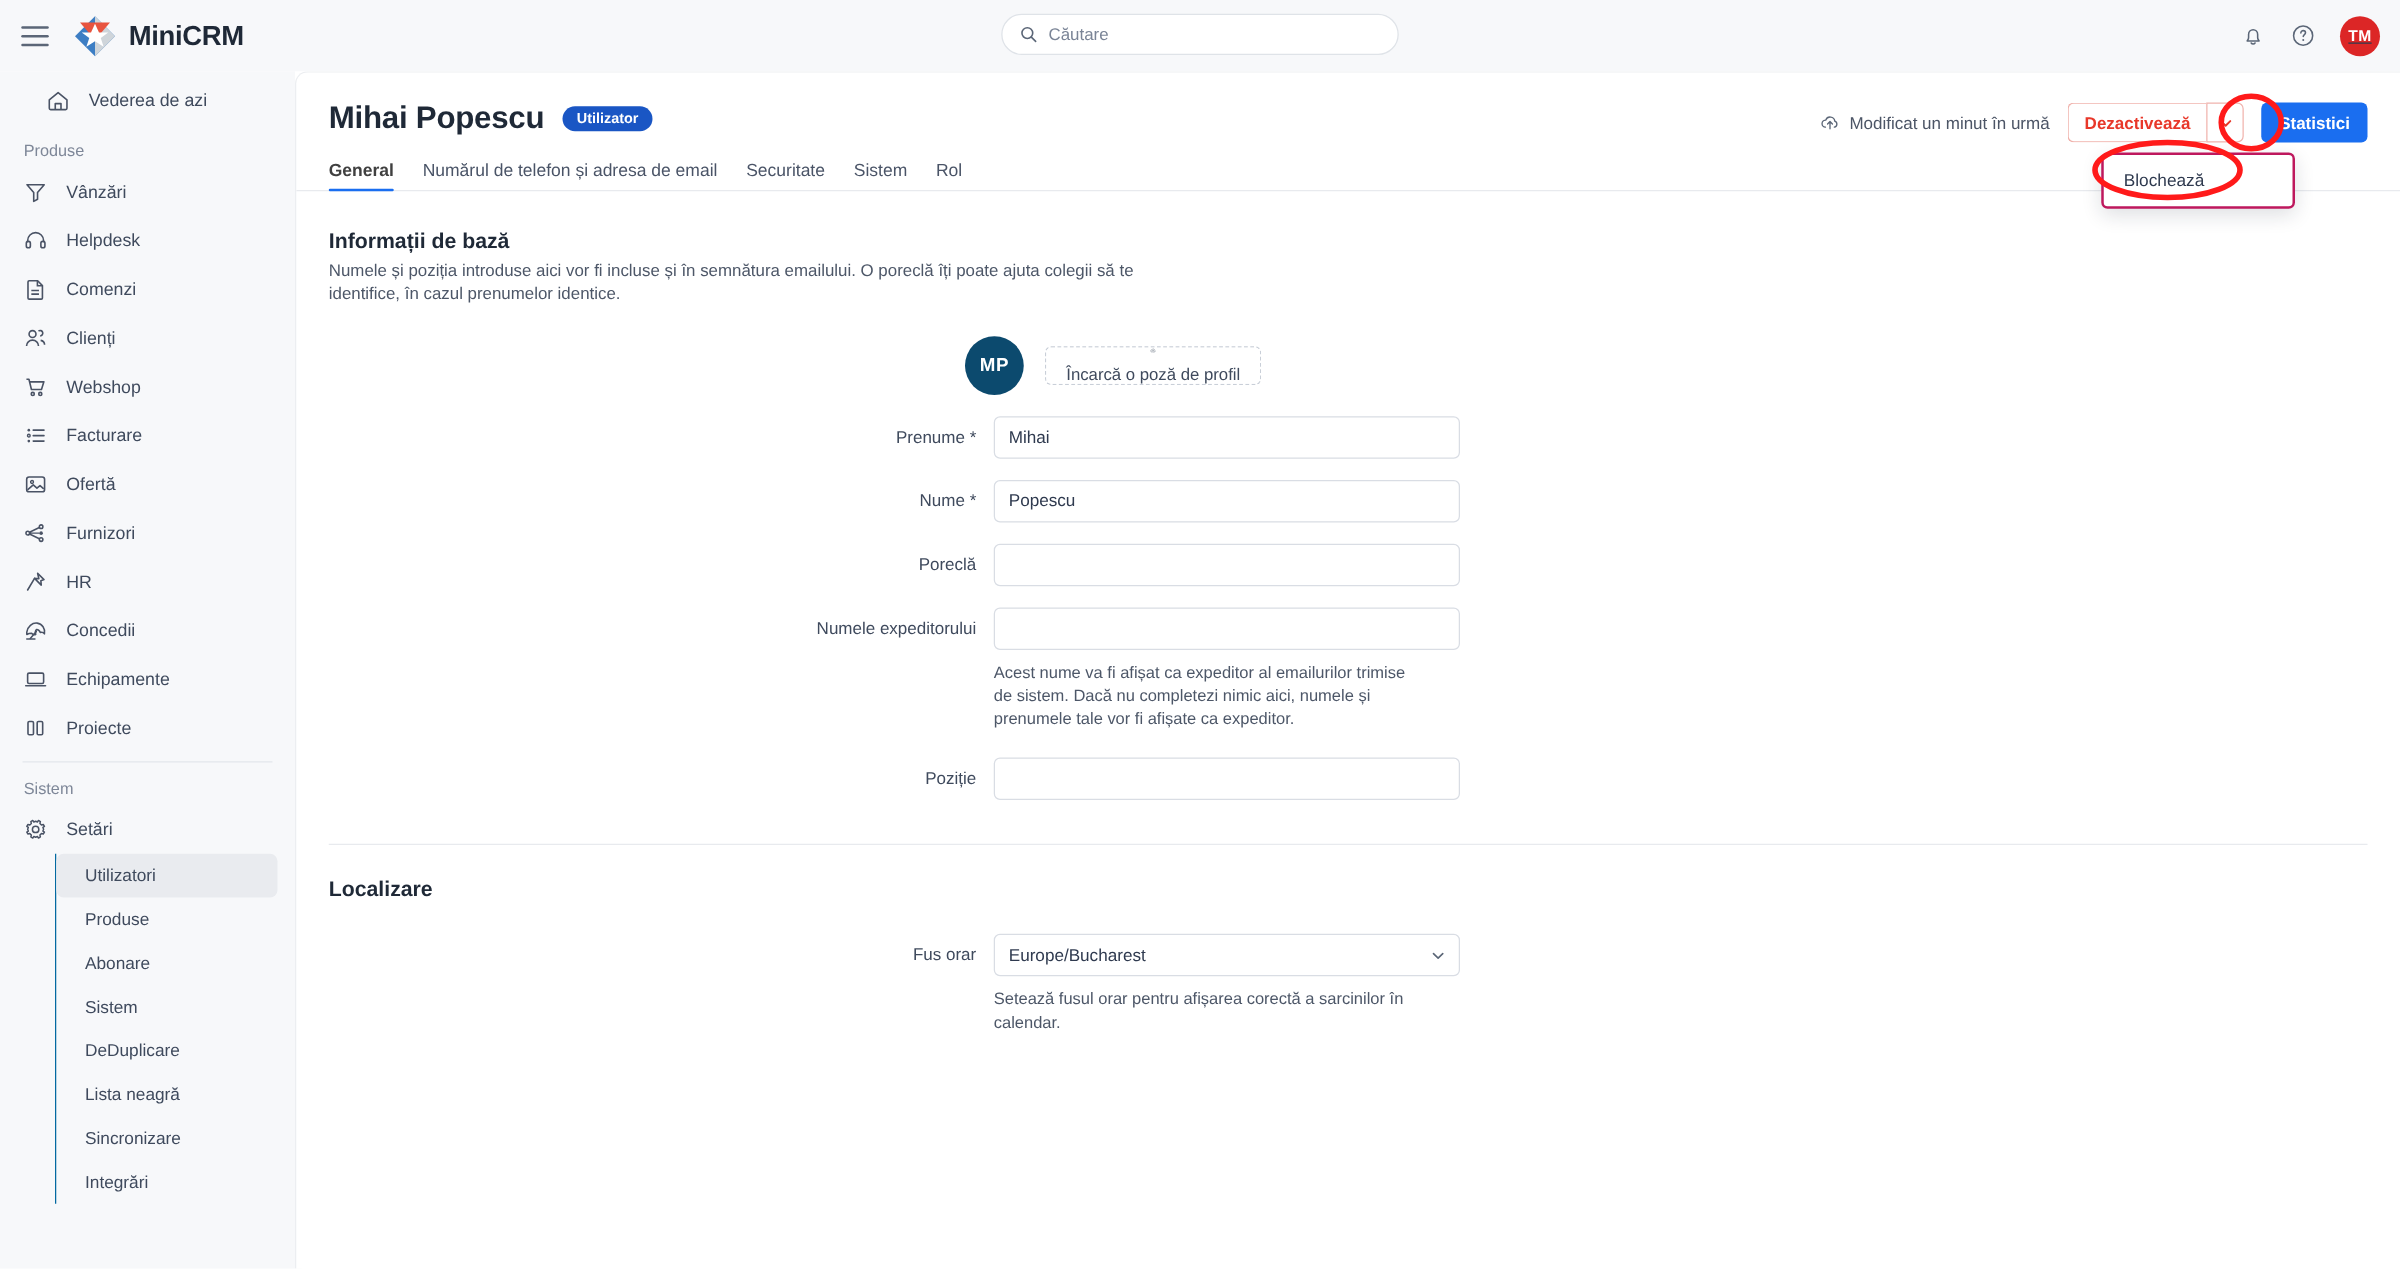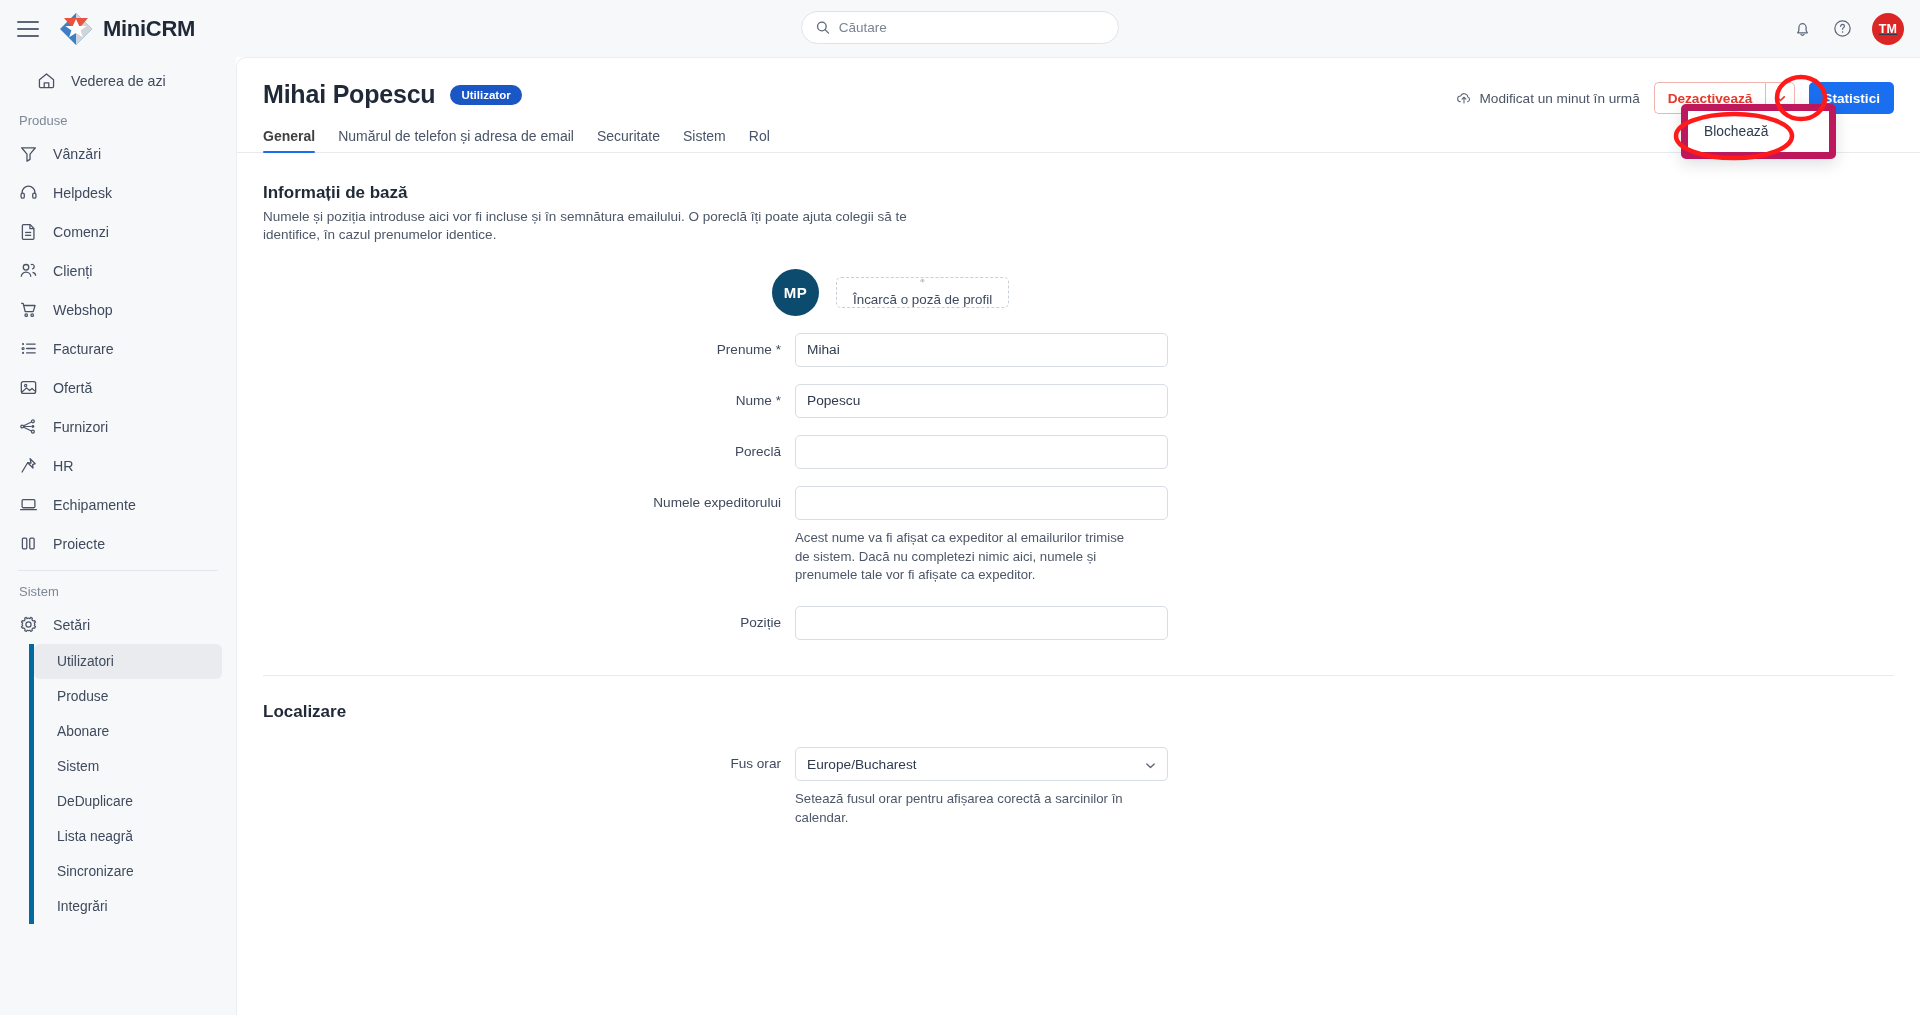--- a/index.html
+++ b/index.html
@@ -60,21 +60,21 @@
     display: flex; align-items: center; gap: 14px;
     height: 39px; padding-left: 17px; cursor: pointer;
     font-size: 14.2px; color: #3f4a5d;
   }
   .nav-item .ico { width: 22px; height: 22px; flex: 0 0 22px; display: flex; align-items: center; justify-content: center; }
   .nav-section {
     font-size: 13px; color: #7e8798; padding-left: 19px;
     height: 34px; display: flex; align-items: flex-end; padding-bottom: 6px;
   }
   #nav-divider { height: 1px; background: #e3e6ec; margin: 7px 18px 0 18px; }
-  .subnav { margin-left: 29px; border-left: 5px solid #0369a1; }
+  .subnav { margin-left: 44px; border-left: 1px solid #0369a1; }
   .subnav-item {
     height: 35px; display: flex; align-items: center;
     padding-left: 23px; font-size: 13.8px; color: #3f4a5d;
     cursor: pointer; border-radius: 6px; margin-right: 14px;
   }
   .subnav-item.active { background: #e9ebef; }
 
   
   #main {
     position: absolute; left: 236px; top: 57px;
@@ -108,23 +108,23 @@
     background: #fff; color: #e8382a; width: 30px; height: 32px;
     display: flex; align-items: center; justify-content: center; cursor: pointer;
   }
   #stats-btn {
     background: #1a6ef0; color: #fff; border: 0; border-radius: 5px;
     font-size: 13.6px; font-weight: bold; padding: 0 14px; height: 32px;
     display: flex; align-items: center; cursor: pointer;
     font-family: "Liberation Sans", sans-serif;
   }
   #dropdown-menu {
-    position: absolute; right: 84px; top: 46px;
+    position: absolute; right: 84px; top: 64px;
     min-width: 155px; background: #fff;
-    border: 7px solid #be185d; border-radius: 5px;
+    border: 2px solid #be185d; border-radius: 5px;
     box-shadow: 0 5px 16px rgba(20,30,50,.14);
     padding: 6px 0; z-index: 30;
   }
   .dropdown-item {
     padding: 7px 16px; font-size: 13.8px; color: #2f3a4f; cursor: pointer;
     white-space: nowrap;
   }
 
   
   #tabs {
@@ -351,20 +351,30 @@
   <div class="nav-item">
     <span class="ico">
       <svg width="21" height="21" viewBox="0 0 22 22">
         <path d="M12.7 3.8 18 9.1l-2.6 1 .3 3.6-5.6-5.6 3.6.3z" fill="none" stroke="#4a5365" stroke-width="1.35" stroke-linejoin="round"></path>
         <line x1="10.1" y1="8.1" x2="4.3" y2="17.8" stroke="#4a5365" stroke-width="1.35" stroke-linecap="round"></line>
       </svg>
     </span>
     <span>HR</span>
   </div>
 
+  <div class="nav-item">
+    <span class="ico">
+      <svg width="21" height="21" viewBox="0 0 22 22">
+        <path d="M3.6 12.2c.6-4.6 4.6-8 8.7-7.5s7 4.6 6.1 9c-1-1.3-2.2-1.7-3.5-1.1-.6-1.8-1.7-2.7-3.2-2.6-1 1.1-1.2 2.5-.6 4.2-1.4.4-2.6.1-3.5-1-1.4 0-2.7.3-4 1z" fill="none" stroke="#4a5365" stroke-width="1.3" stroke-linejoin="round"></path>
+        <line x1="11.6" y1="11.8" x2="6.5" y2="17.6" stroke="#4a5365" stroke-width="1.3" stroke-linecap="round"></line>
+        <line x1="3.6" y1="18" x2="10.4" y2="18" stroke="#4a5365" stroke-width="1.3" stroke-linecap="round"></line>
+      </svg>
+    </span>
+    <span>Concedii</span>
+  </div>
 
   <div class="nav-item">
     <span class="ico">
       <svg width="21" height="21" viewBox="0 0 22 22">
         <rect x="4.3" y="5.8" width="13.4" height="8.6" rx="1.2" fill="none" stroke="#4a5365" stroke-width="1.35"></rect>
         <line x1="2.7" y1="16.4" x2="19.3" y2="16.4" stroke="#4a5365" stroke-width="1.35" stroke-linecap="round"></line>
       </svg>
     </span>
     <span>Echipamente</span>
   </div>

